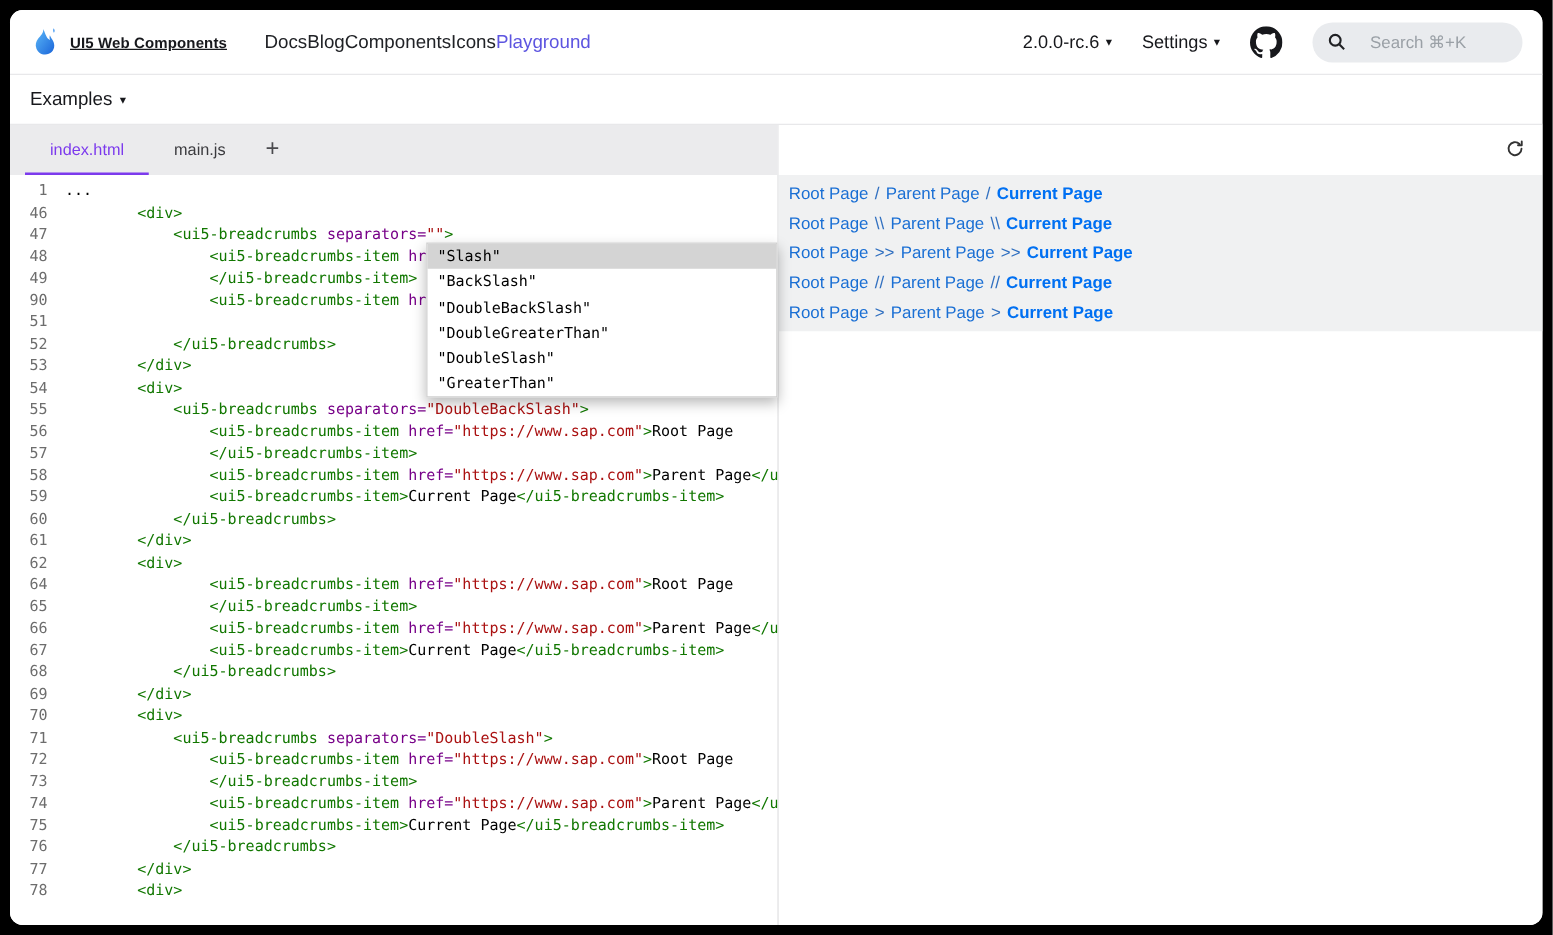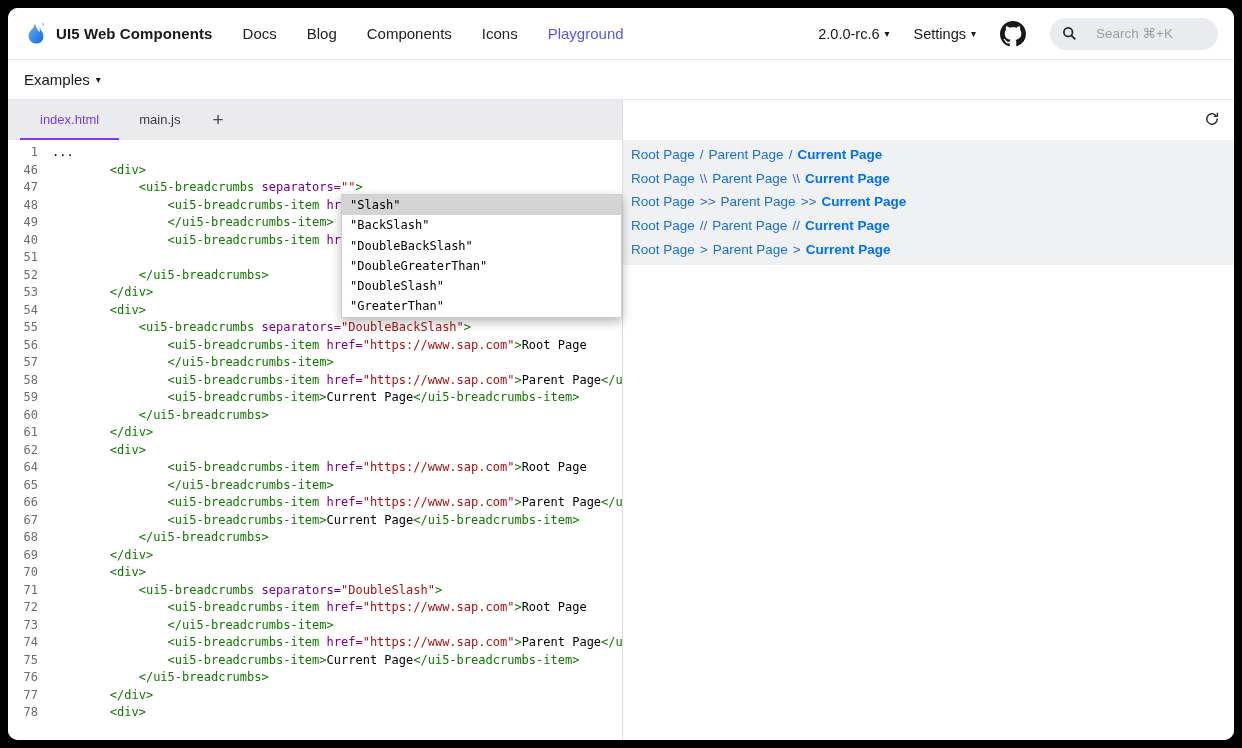--- a/index.html
+++ b/index.html
@@ -7,22 +7,22 @@
   body { font-family:"Liberation Sans", sans-serif; }
 
   .frame { width:1242px; height:748px; background:#000; padding:8px; }
   .page  { width:1226px; height:732px; background:#fff; border-radius:10px; overflow:hidden;
            display:flex; flex-direction:column; }
 
   
   .header { height:52px; flex:none; display:flex; align-items:center; padding:0 16px;
             border-bottom:1px solid #e8e8ea; background:#fff; }
   .brand { display:flex; align-items:center; gap:8px; margin-right:30px; }
-  .brand-title { font-size:15px; font-weight:700; color:#17181c; letter-spacing:.1px; }
-  .main-nav { display:flex; align-items:center; gap:30px; }
+  .brand-title { font-size:12px; font-weight:700; color:#17181c; letter-spacing:.1px;text-decoration:underline; }
+  .main-nav { display:flex; align-items:center; }
   .nav-link { font-size:15px; color:#202226; text-decoration:none; cursor:pointer; }
   .nav-link.active { color:#5d55e0; }
   .header-right { margin-left:auto; display:flex; align-items:center; gap:24px; }
   .hdr-drop { font-size:14.5px; color:#17181c; display:flex; align-items:center; gap:5px;
               background:none; border:none; cursor:pointer; font-family:inherit; }
   .caret { font-size:10px; color:#17181c; }
   .gh { width:26px; height:26px; display:block; }
   .search-pill { width:168px; height:32px; background:#e9ebee; border-radius:16px;
                  display:flex; align-items:center; gap:8px; padding:0 12px;justify-content:space-between; }
   .search-pill input { border:none; background:transparent; outline:none; width:110px;
@@ -143,21 +143,21 @@
             <div class="tab active">index.html</div>
             <div class="tab">main.js</div>
             <div class="tab-plus">+</div>
           </div>
         <div class="code" id="code">
             <div class="line"><span class="ln">1</span><span class="lc"><span class="tk-k">...</span></span></div>
             <div class="line"><span class="ln">46</span><span class="lc"><span class="tk-g">        &lt;div&gt;</span></span></div>
             <div class="line"><span class="ln">47</span><span class="lc"><span class="tk-g">            &lt;ui5-breadcrumbs</span><span class="tk-p"> separators=</span><span class="tk-r">""</span><span class="tk-g">&gt;</span></span></div>
             <div class="line"><span class="ln">48</span><span class="lc"><span class="tk-g">                &lt;ui5-breadcrumbs-item</span><span class="tk-p"> hr</span></span></div>
             <div class="line"><span class="ln">49</span><span class="lc"><span class="tk-g">                &lt;/ui5-breadcrumbs-item&gt;</span></span></div>
-            <div class="line"><span class="ln">40</span><span class="lc"><span class="tk-g">                &lt;ui5-breadcrumbs-item</span><span class="tk-p"> hr</span></span></div>
+            <div class="line"><span class="ln">90</span><span class="lc"><span class="tk-g">                &lt;ui5-breadcrumbs-item</span><span class="tk-p"> hr</span></span></div>
             <div class="line"><span class="ln">51</span></div>
             <div class="line"><span class="ln">52</span><span class="lc"><span class="tk-g">            &lt;/ui5-breadcrumbs&gt;</span></span></div>
             <div class="line"><span class="ln">53</span><span class="lc"><span class="tk-g">        &lt;/div&gt;</span></span></div>
             <div class="line"><span class="ln">54</span><span class="lc"><span class="tk-g">        &lt;div&gt;</span></span></div>
             <div class="line"><span class="ln">55</span><span class="lc"><span class="tk-g">            &lt;ui5-breadcrumbs</span><span class="tk-p"> separators=</span><span class="tk-r">"DoubleBackSlash"</span><span class="tk-g">&gt;</span></span></div>
             <div class="line"><span class="ln">56</span><span class="lc"><span class="tk-g">                &lt;ui5-breadcrumbs-item</span><span class="tk-p"> href=</span><span class="tk-r">"https://www.sap.com"</span><span class="tk-g">&gt;</span><span class="tk-k">Root Page</span></span></div>
             <div class="line"><span class="ln">57</span><span class="lc"><span class="tk-g">                &lt;/ui5-breadcrumbs-item&gt;</span></span></div>
             <div class="line"><span class="ln">58</span><span class="lc"><span class="tk-g">                &lt;ui5-breadcrumbs-item</span><span class="tk-p"> href=</span><span class="tk-r">"https://www.sap.com"</span><span class="tk-g">&gt;</span><span class="tk-k">Parent Page</span><span class="tk-g">&lt;/ui5</span></span></div>
             <div class="line"><span class="ln">59</span><span class="lc"><span class="tk-g">                &lt;ui5-breadcrumbs-item&gt;</span><span class="tk-k">Current Page</span><span class="tk-g">&lt;/ui5-breadcrumbs-item&gt;</span></span></div>
             <div class="line"><span class="ln">60</span><span class="lc"><span class="tk-g">            &lt;/ui5-breadcrumbs&gt;</span></span></div>

